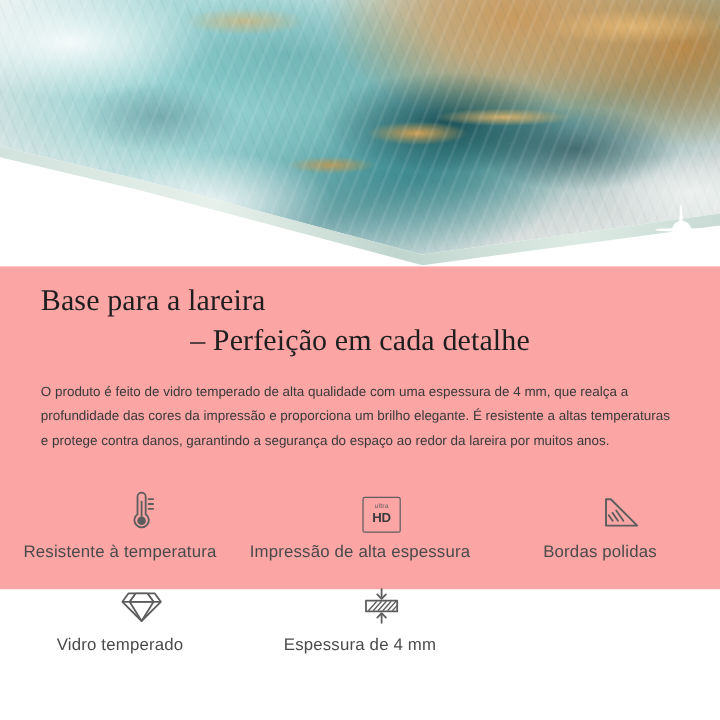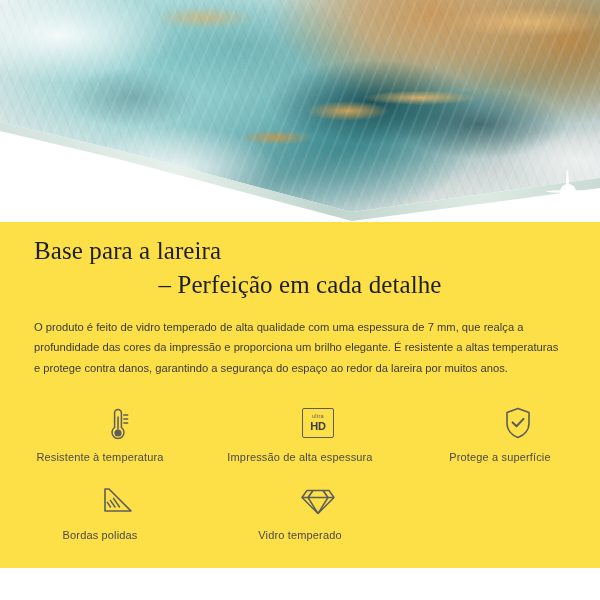--- a/index.html
+++ b/index.html
@@ -9,22 +9,22 @@
   body {
     width: 600px;
     height: 600px;
     background: #ffffff;
     font-family: "Liberation Sans", sans-serif;
     overflow: hidden;
   }
   .page {
     position: relative;
     width: 600px;
-    height: 568px;
-    background: #fde047;
+    height: 491px;
+    background: #fca5a5;
     box-sizing: border-box;
   }
 
   
   .hero {
     position: relative;
     width: 600px;
     height: 222px;
     overflow: hidden;
     background: #ffffff;
@@ -162,27 +162,27 @@
   .feature {
     display: flex;
     flex-direction: column;
     align-items: center;
     justify-content: flex-start;
     padding-top: 4px;
   }
   .feature .glyph {
     height: 42px;
     display: flex;
-    align-items: center;
+    align-items: flex-end;
     justify-content: center;
     padding-left: 36px;
   }
   .feature .caption {
     margin-top: 7px;
-    font-size: 11px;
+    font-size: 14px;
     color: #4a4a4a;
     text-align: left;
     letter-spacing: .15px;
   }
   svg { display: block; }
   .hd-box {
     width: 30px;
     height: 28px;
     border: 1.6px solid #5d5d5d;
     border-radius: 2px;
@@ -233,21 +233,21 @@
       <div class="bar" style="left:11px;top:0;width:2px;height:26px;"></div>
       <div class="bar" style="left:8px;top:8px;width:9px;height:9px;"></div>
     </div>
   </div>
 
   <div class="content">
     <h1 class="headline">
       <span>Base para a lareira</span>
       <span class="l2">– Perfeição em cada detalhe</span>
     </h1>
-    <p class="body-copy">O produto é feito de vidro temperado de alta qualidade com uma espessura de 7 mm, que realça a profundidade das cores da impressão e proporciona um brilho elegante. É resistente a altas temperaturas e protege contra danos, garantindo a segurança do espaço ao redor da lareira por muitos anos.</p>
+    <p class="body-copy">O produto é feito de vidro temperado de alta qualidade com uma espessura de 4 mm, que realça a profundidade das cores da impressão e proporciona um brilho elegante. É resistente a altas temperaturas e protege contra danos, garantindo a segurança do espaço ao redor da lareira por muitos anos.</p>
   </div>
 
   <div class="features">
 
     <div class="feature">
       <div class="glyph">
         <svg width="34" height="40" viewBox="0 0 34 40">
           <g fill="none" stroke="#5d5d5d" stroke-width="1.5" stroke-linecap="round">
             <path d="M17 6.5a3.4 3.4 0 0 1 3.4 3.4v14.6a6 6 0 1 1-6.8 0V9.9A3.4 3.4 0 0 1 17 6.5z"></path>
             <line x1="22.8" y1="12" x2="26.6" y2="12"></line>
@@ -264,29 +264,20 @@
     <div class="feature">
       <div class="glyph">
         <div class="hd-box">
           <span class="u">ultra</span>
           <span class="hd">HD</span>
         </div>
       </div>
       <div class="caption">Impressão de alta espessura</div>
     </div>
 
-    <div class="feature">
-      <div class="glyph">
-        <svg width="34" height="40" viewBox="0 0 34 40">
-          <path d="M17 5.5l11 4v10.5c0 6.8-4.6 12.2-11 14.5-6.4-2.3-11-7.7-11-14.5V9.5z" fill="none" stroke="#5d5d5d" stroke-width="1.6" stroke-linejoin="round"></path>
-          <path d="M11.6 19.4l3.9 3.9 7-7.4" fill="none" stroke="#5d5d5d" stroke-width="2.1" stroke-linecap="round" stroke-linejoin="round"></path>
-        </svg>
-      </div>
-      <div class="caption">Protege a superfície</div>
-    </div>
 
     <div class="feature">
       <div class="glyph">
         <svg width="36" height="32" viewBox="0 0 36 32">
           <g fill="none" stroke="#5d5d5d" stroke-width="1.5" stroke-linecap="round" stroke-linejoin="round">
             <path d="M5 26h26L9 4H5z" stroke-width="1.6"></path>
             <line x1="11" y1="24" x2="18.5" y2="24" opacity="0"></line>
             <path d="M10.5 22l-3.2-4.6"></path>
             <path d="M15 22l-4.6-6.6"></path>
             <path d="M19.5 22l-6-8.6"></path>
@@ -304,15 +295,37 @@
             <path d="M2 13.5h32"></path>
             <path d="M13 6.5l-5 7 10 16"></path>
             <path d="M23 6.5l5 7-10 16"></path>
             <path d="M13 6.5h10l5 7H8z" stroke-width="1.2"></path>
           </g>
         </svg>
       </div>
       <div class="caption">Vidro temperado</div>
     </div>
 
+    <div class="feature">
+      <div class="glyph">
+        <svg width="40" height="34" viewBox="0 0 40 34">
+          <g stroke="#5d5d5d" fill="none" stroke-width="1.5" stroke-linecap="round" stroke-linejoin="round">
+            <path d="M20 3v6"></path>
+            <path d="M16.4 7.4L20 11l3.6-3.6"></path>
+            <path d="M20 31v-6"></path>
+            <path d="M16.4 26.6L20 23l3.6 3.6"></path>
+            <rect x="7" y="12.5" width="26" height="9"></rect>
+          </g>
+          <g stroke="#5d5d5d" stroke-width="1.1">
+            <line x1="9" y1="21" x2="16" y2="13"></line>
+            <line x1="13" y1="21" x2="20" y2="13"></line>
+            <line x1="17" y1="21" x2="24" y2="13"></line>
+            <line x1="21" y1="21" x2="28" y2="13"></line>
+            <line x1="25" y1="21" x2="32" y2="13"></line>
+            <line x1="29" y1="21" x2="33" y2="16.5"></line>
+          </g>
+        </svg>
+      </div>
+      <div class="caption">Espessura de 4 mm</div>
+    </div>
 
   </div>
 </div>
 
 </body></html>

